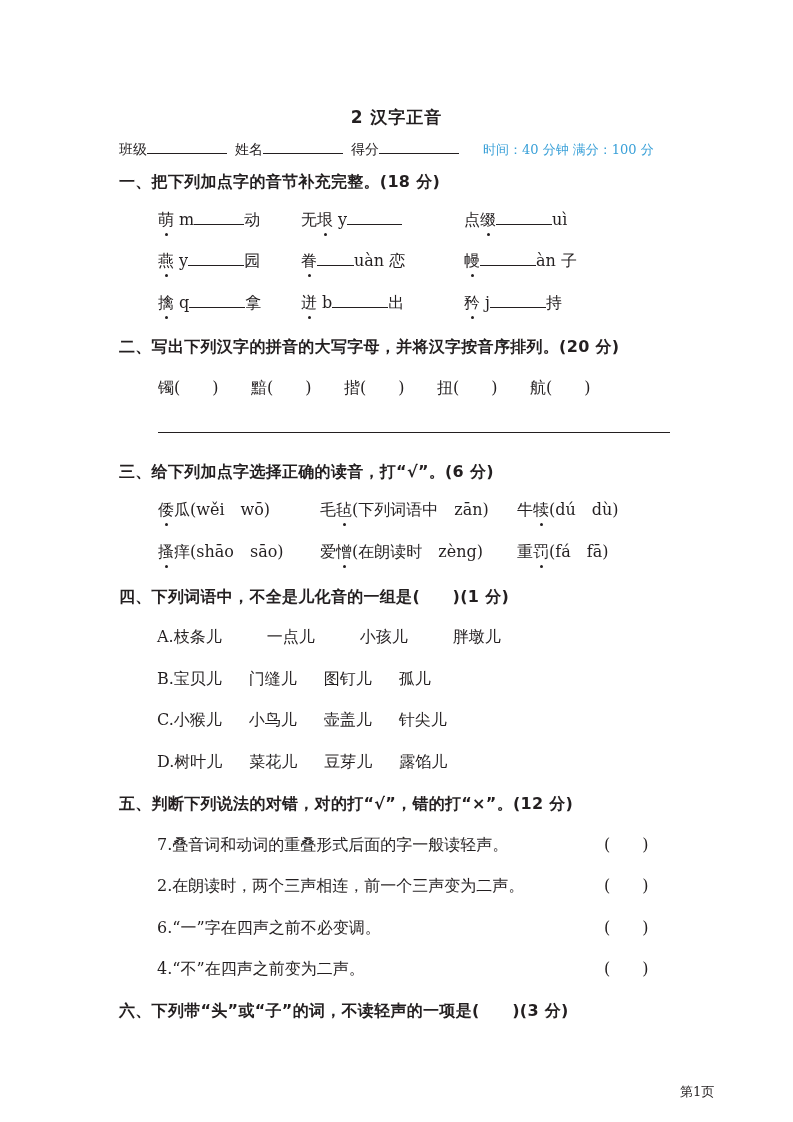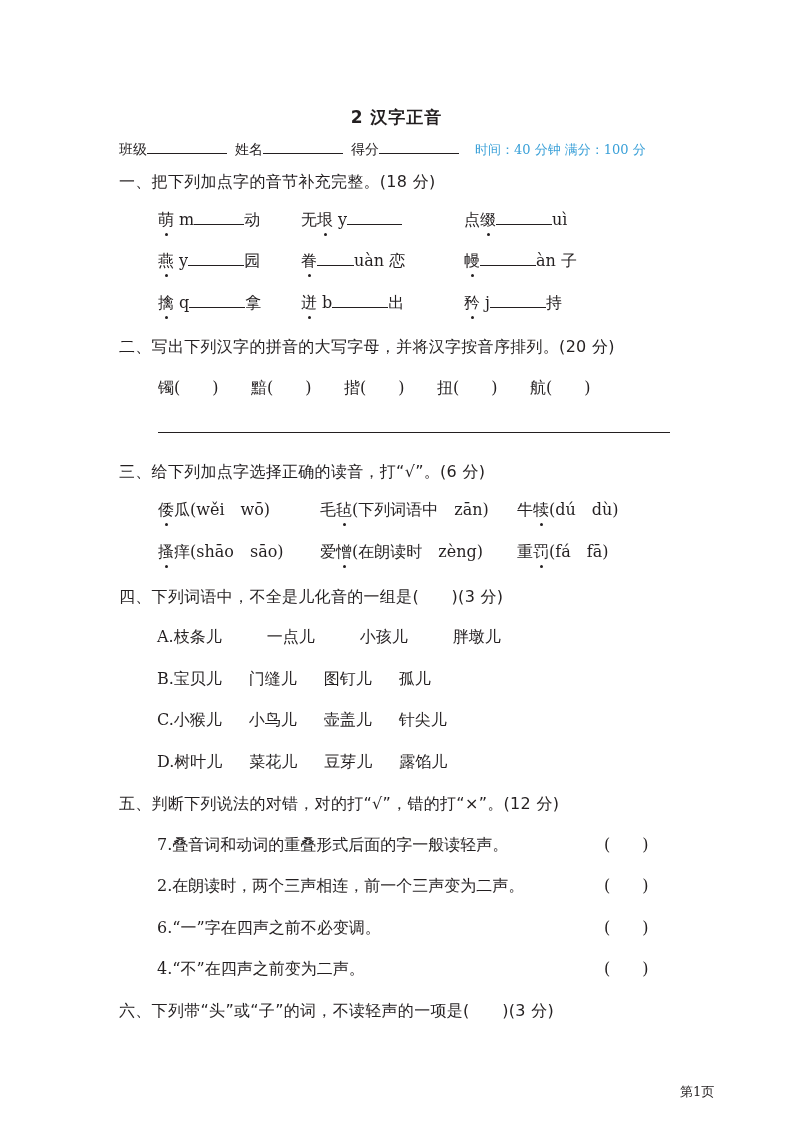--- a/index.html
+++ b/index.html
@@ -3,22 +3,22 @@
 <meta charset="utf-8">
 <style>
   html, body { margin: 0; padding: 0; background: #ffffff; }
   body { width: 793px; height: 1122px; position: relative; overflow: hidden;
          font-family: "DejaVu Serif", "Liberation Serif", serif; color: #231f20; }
   .abs { position: absolute; white-space: nowrap; }
   .title { left: 0; width: 793px; top: 106px; text-align: center; font-size: 17px; font-weight: bold;
            font-family: "DejaVu Sans", sans-serif; letter-spacing: 1px; }
   .info { top: 139px; left: 119px; font-size: 14px; display: flex; align-items: baseline; }
   .info .blank { display: inline-block; border-bottom: 1.3px solid #231f20; height: 14px; margin-right: 8px; }
-  .info .meta { color: #3aa0d8; font-size: 13px; margin-left: 8px; }
-  .qhead { left: 119px; font-family: "DejaVu Sans", sans-serif; font-size: 16px; font-weight: 400; letter-spacing: 0.3px; }
+  .info .meta { color: #3aa0d8; font-size: 13px; margin-left: 16px; }
+  .qhead { left: 119px; font-family: "DejaVu Sans", sans-serif; font-size: 16px; font-weight: 700; letter-spacing: 0.3px; }
   .row { font-size: 16px; }
   .dot { position: relative; display: inline-block; }
   .dot::after { content: ""; position: absolute; left: 50%; bottom: -5px; width: 3px; height: 3px;
                 margin-left: -1.5px; border-radius: 50%; background: #231f20; }
   .ul { display: inline-block; border-bottom: 1.2px solid #231f20; height: 14px; vertical-align: baseline; }
   .longline { left: 158px; width: 512px; top: 432px; border-bottom: 1px solid #231f20; height: 0; }
   .paren { display: inline-block; }
   .page { left: 680px; top: 1083px; font-size: 13px; }
 </style>
 </head>
@@ -77,21 +77,21 @@
 <div class="abs longline"></div>
 
 <div class="abs qhead" style="top:462px">三、给下列加点字选择正确的读音，打“√”。(6 分)</div>
 <div class="abs row" style="left:158px;top:500px"><span></span><span class="dot">倭</span><span>瓜</span><span>(wěi　wō)</span></div>
 <div class="abs row" style="left:320px;top:500px"><span>毛</span><span class="dot">毡</span><span></span><span>(下列词语中　zān)</span></div>
 <div class="abs row" style="left:517px;top:500px"><span>牛</span><span class="dot">犊</span><span></span><span>(dú　dù)</span></div>
 <div class="abs row" style="left:158px;top:542px"><span></span><span class="dot">搔</span><span>痒</span><span>(shāo　sāo)</span></div>
 <div class="abs row" style="left:320px;top:542px"><span>爱</span><span class="dot">憎</span><span></span><span>(在朗读时　zèng)</span></div>
 <div class="abs row" style="left:517px;top:542px"><span>重</span><span class="dot">罚</span><span></span><span>(fá　fā)</span></div>
 
-<div class="abs qhead" style="top:587px">四、下列词语中，不全是儿化音的一组是(　　)(3 分)</div>
+<div class="abs qhead" style="top:587px">四、下列词语中，不全是儿化音的一组是(　　)(1 分)</div>
 <div class="abs row" style="left:157px;top:627px">
   <span>A.</span><span style="display:inline-block;width:93px">枝条儿</span><span style="display:inline-block;width:93px">一点儿</span><span style="display:inline-block;width:93px">小孩儿</span><span>胖墩儿</span>
 </div>
 <div class="abs row" style="left:157px;top:669px">
   <span>B.</span><span style="display:inline-block;width:75px">宝贝儿</span><span style="display:inline-block;width:75px">门缝儿</span><span style="display:inline-block;width:75px">图钉儿</span><span>孤儿</span>
 </div>
 <div class="abs row" style="left:157px;top:710px">
   <span>C.</span><span style="display:inline-block;width:75px">小猴儿</span><span style="display:inline-block;width:75px">小鸟儿</span><span style="display:inline-block;width:75px">壶盖儿</span><span>针尖儿</span>
 </div>
 <div class="abs row" style="left:157px;top:752px">

